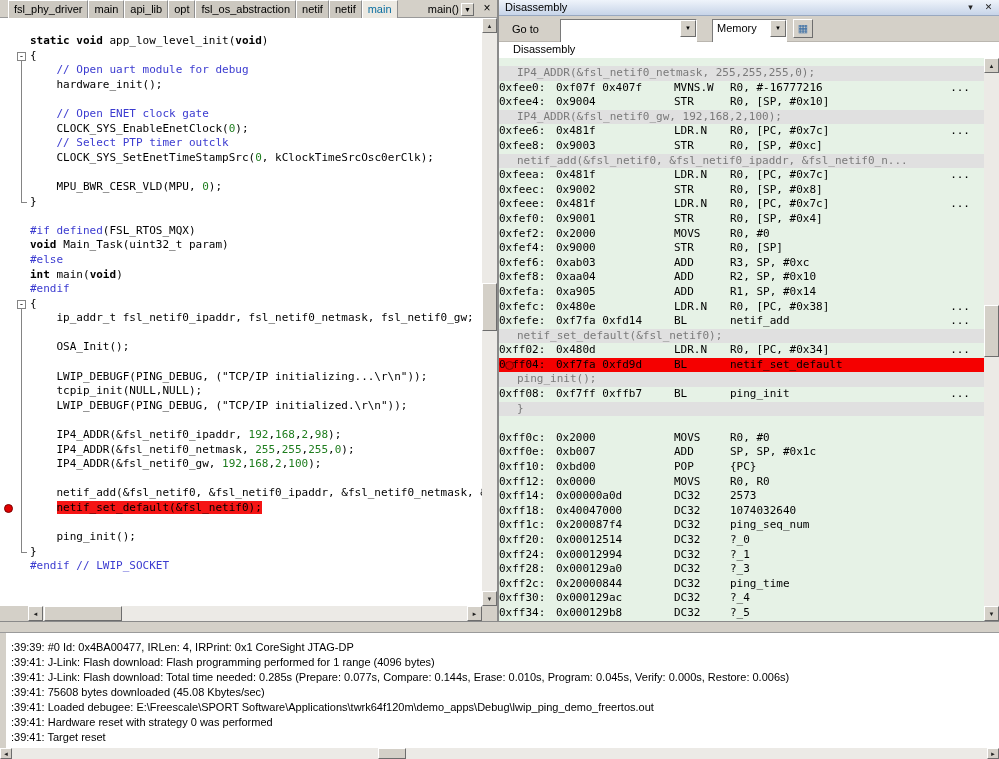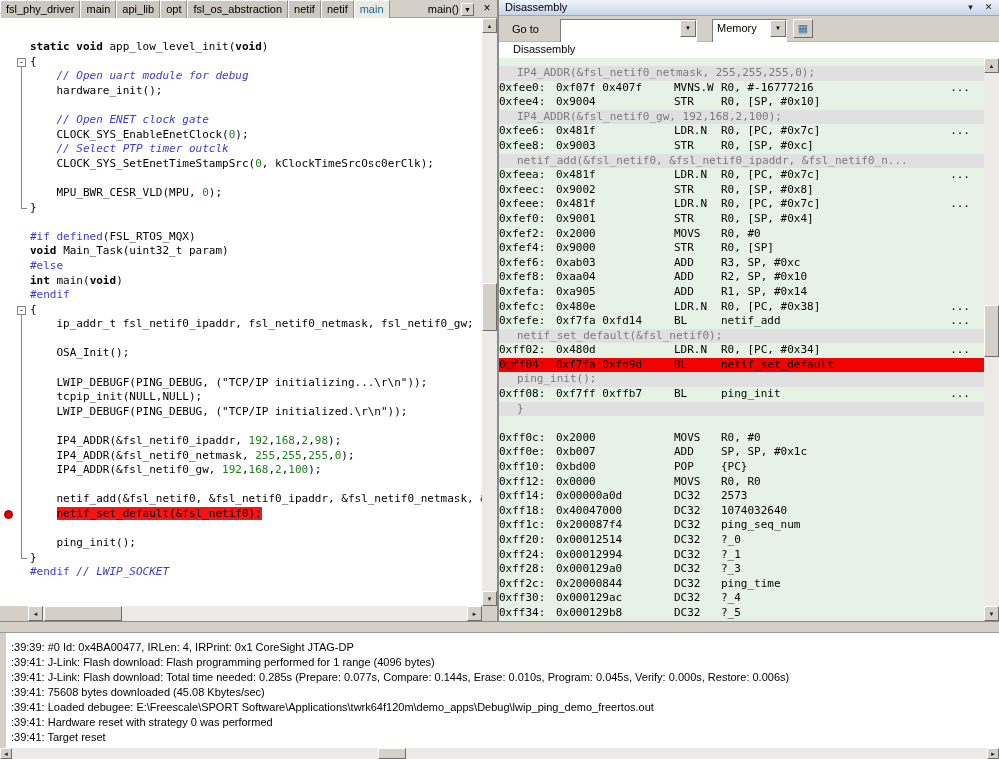--- a/index.html
+++ b/index.html
@@ -2,41 +2,41 @@
 <html><head>
 <meta charset="utf-8">
 <style>
   *{margin:0;padding:0;box-sizing:border-box;}
   html,body{width:999px;height:759px;overflow:hidden;}
   body{font-family:"Liberation Sans",sans-serif;font-size:11px;background:#d4d0c8;}
   .app{position:absolute;left:0;top:0;width:999px;height:759px;background:#d4d0c8;}
 
   
   .tabbar{position:absolute;left:0;top:0;width:497px;height:18px;background:#d4d0c8;border-bottom:1px solid #9a9a9a;}
-  .tabs{position:absolute;left:0;top:0;height:18px;display:flex;}
+  .tabs{position:absolute;left:8px;top:0;height:18px;display:flex;}
   .tab{padding:2px 5px 0 5px;border-right:1px solid #8f8f8f;border-top:1px solid #ffffff;border-left:1px solid #ffffff;background:#ccc8c0;color:#000;white-space:nowrap;}
   .tab.active{background:#ece9e2;color:#0a6ea0;}
   .tabbar-right{position:absolute;right:3px;top:1px;height:16px;display:flex;align-items:center;gap:4px;}
   .fn-sel{display:flex;align-items:center;gap:2px;padding:0 2px;background:#d4d0c8;}
   .fn-arrow{font-size:7px;border:1px solid;border-color:#fff #6d6d6d #6d6d6d #fff;background:#d4d0c8;width:13px;height:13px;text-align:center;line-height:11px;}
   .tab-close{width:14px;height:14px;text-align:center;line-height:12px;font-size:12px;color:#000;}
 
   
   .editor{position:absolute;left:0;top:18px;width:497px;height:603px;background:#fff;}
-  .code-area{position:absolute;left:0;top:0;width:482px;height:588px;overflow:hidden;background:#fff;padding-top:22px;}
+  .code-area{position:absolute;left:0;top:0;width:482px;height:588px;overflow:hidden;background:#fff;padding-top:16px;}
   .cl{position:relative;height:14.6px;line-height:14.6px;white-space:pre;font-family:"DejaVu Sans Mono","Liberation Mono",monospace;font-size:11px;padding-left:30px;color:#000;}
   .gut{position:absolute;left:0;top:0;width:30px;height:100%;}
   .f-o{position:absolute;left:17px;top:3px;width:9px;height:9px;border:1px solid #848484;background:#fff;font-size:9px;line-height:7px;text-align:center;color:#000;z-index:2;}
   .f-ol{position:absolute;left:21px;top:12px;bottom:0;width:1px;background:#848484;}
   .f-l{position:absolute;left:21px;top:0;width:1px;height:100%;background:#848484;}
   .f-e{position:absolute;left:21px;top:0;width:6px;height:8px;border-left:1px solid #848484;border-bottom:1px solid #848484;}
   .bp{position:absolute;left:4px;top:3px;width:9px;height:9px;border-radius:50%;background:#e00000;border:1px solid #7d0000;}
   .tk-pl{color:#000;}
   .tk-kw{color:#000;font-weight:bold;}
-  .tk-cm{color:#3b3bd0;font-style:italic;}
+  .tk-cm{color:#3b3bd0;}
   .tk-pp{color:#3b3bd0;}
   .tk-num{color:#1e7d1e;}
   .tk-hl{background:#f51515;color:#000;}
 
   
   .sb-btn{position:absolute;background:#d4d0c8;border:1px solid;border-color:#fff #6d6d6d #6d6d6d #fff;display:flex;align-items:center;justify-content:center;font-size:6px;color:#222;}
   .sb-thumb{position:absolute;background:#d4d0c8;border:1px solid;border-color:#fff #6d6d6d #6d6d6d #fff;}
   .vscroll{position:absolute;left:482px;top:0;width:15px;height:588px;background:#eceae6;}
   .vscroll .up{left:0;top:0;width:15px;height:15px;}
   .vscroll .down{left:0;bottom:0;width:15px;height:15px;}
@@ -65,21 +65,21 @@
   .mem-btn{position:absolute;left:294px;top:3px;width:20px;height:19px;background:#d4d0c8;border:1px solid;border-color:#fff #6d6d6d #6d6d6d #fff;text-align:center;line-height:16px;color:#3a6ea5;font-size:11px;}
   .dcaption{position:absolute;left:0;top:42px;width:100%;height:16px;background:#fff;padding:1px 0 0 14px;color:#000;}
   .dbody{position:absolute;left:0;top:58px;width:485px;height:563px;background:#e6f2e6;overflow:hidden;padding-top:8px;}
   .dr{position:relative;height:14.6px;line-height:14.6px;white-space:pre;font-family:"DejaVu Sans Mono","Liberation Mono",monospace;font-size:11px;}
   .dr.src{background:#e0e0e0;color:#7a7a7a;padding-left:18px;}
   .dr.ins{background:#e6f2e6;color:#000;display:flex;}
   .dr.ins.red{background:#f50000;}
   .dr.blank{background:#e6f2e6;}
   .da{width:57px;}
   .dc{width:118px;}
-  .dm{width:47px;}
+  .dm{width:56px;}
   .ddots{margin-left:auto;padding-right:14px;}
   .dbp{position:absolute;left:6px;top:3px;width:9px;height:9px;border-radius:50%;background:#e00000;border:1px solid #7d0000;}
   .dvscroll{position:absolute;left:485px;top:58px;width:15px;height:563px;background:#eceae6;}
   .dvscroll .up{left:0;top:0;width:15px;height:15px;}
   .dvscroll .down{left:0;bottom:0;width:15px;height:15px;}
   .dvscroll .thumb{left:0;top:247px;width:15px;height:52px;}
 
   
   .bstrip{position:absolute;left:0;top:621px;width:999px;height:12px;background:#d4d0c8;border-top:1px solid #8a8a8a;border-bottom:1px solid #9a9a9a;}
   .console{position:absolute;left:6px;top:633px;width:999px;height:115px;background:#fff;padding:7px 0 0 5px;overflow:hidden;}

